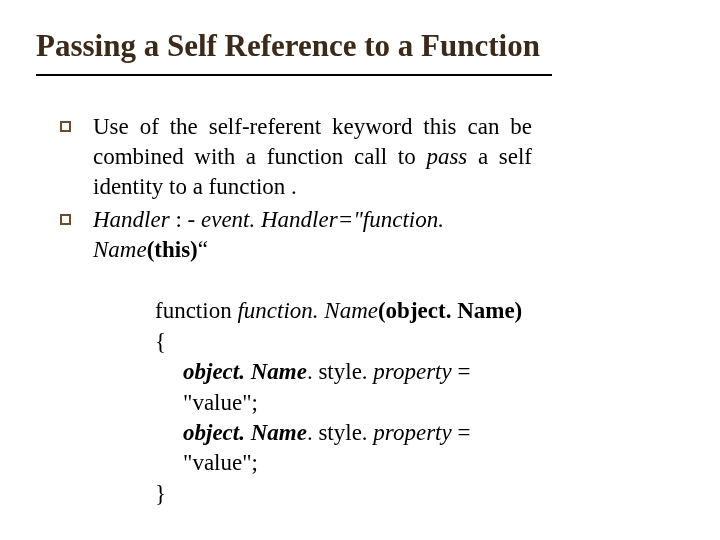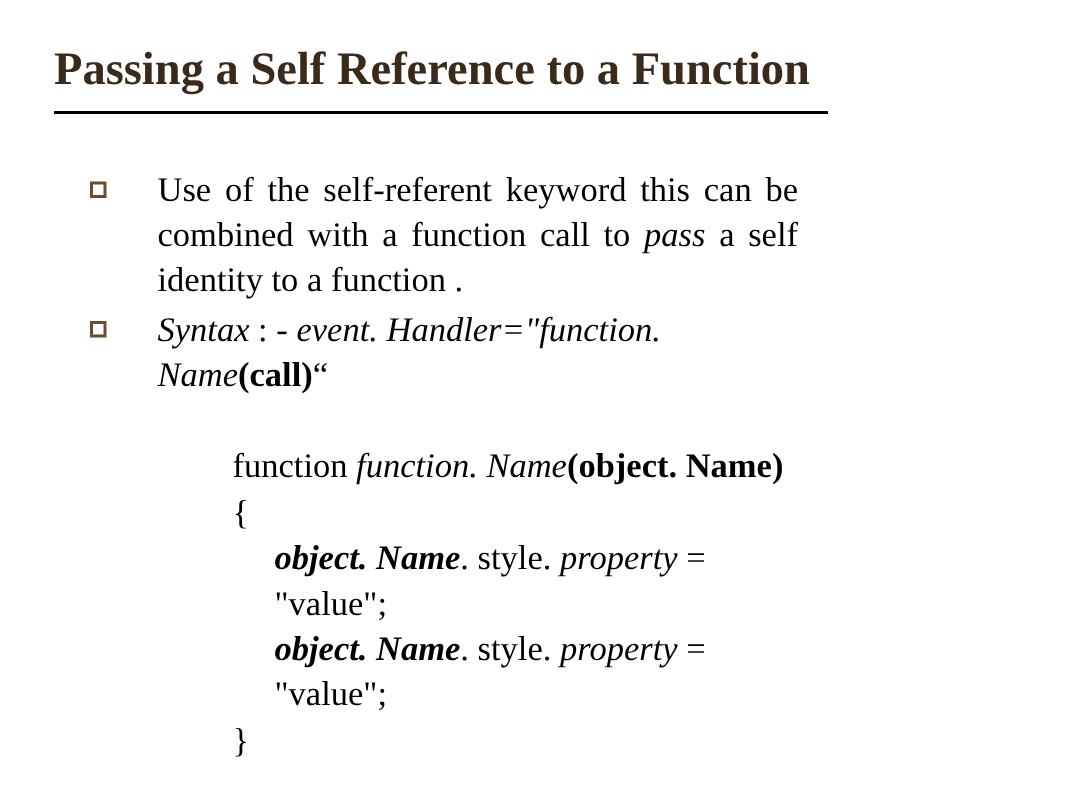--- a/index.html
+++ b/index.html
@@ -33,21 +33,20 @@
     background: #000;
     width: 100%;
     margin-top: 6px;
   }
   .content {
     padding: 30px 20px 0 24px;
   }
   .bullet-item {
     display: flex;
     margin-bottom: 2px;
-    gap: 12px;
   }
   .bullet-marker {
     width: 11px;
     height: 11px;
     border: 2px solid #6b4d2e;
     box-sizing: border-box;
     margin-top: 9px;
     margin-right: 22px;
     flex-shrink: 0;
   }
@@ -90,21 +89,21 @@
     <div class="bullet-item">
       <div class="bullet-marker"></div>
       <div class="bullet-text justify">
         <span>Use of the self-referent keyword this can be combined with a function call to </span><span class="italic">pass</span><span> a self identity to a function .</span>
       </div>
     </div>
 
     <div class="bullet-item">
       <div class="bullet-marker"></div>
       <div class="bullet-text">
-        <span class="italic">Syntax</span><span> : - </span><span class="italic">event. Handler="function. Name</span><span class="bold">(call)</span><span>“</span>
+        <span class="italic">Handler</span><span> : - </span><span class="italic">event. Handler="function. Name</span><span class="bold">(this)</span><span>“</span>
       </div>
     </div>
 
     <div class="indent-block">
       <div>
         <span>function </span><span class="italic">function. Name</span><span class="bold">(object. Name)</span>
       </div>
       <div>{</div>
       <div class="indent-inner">
         <span class="bold italic">object. Name</span><span>. style. </span><span class="italic">property</span><span> = "value";</span>

